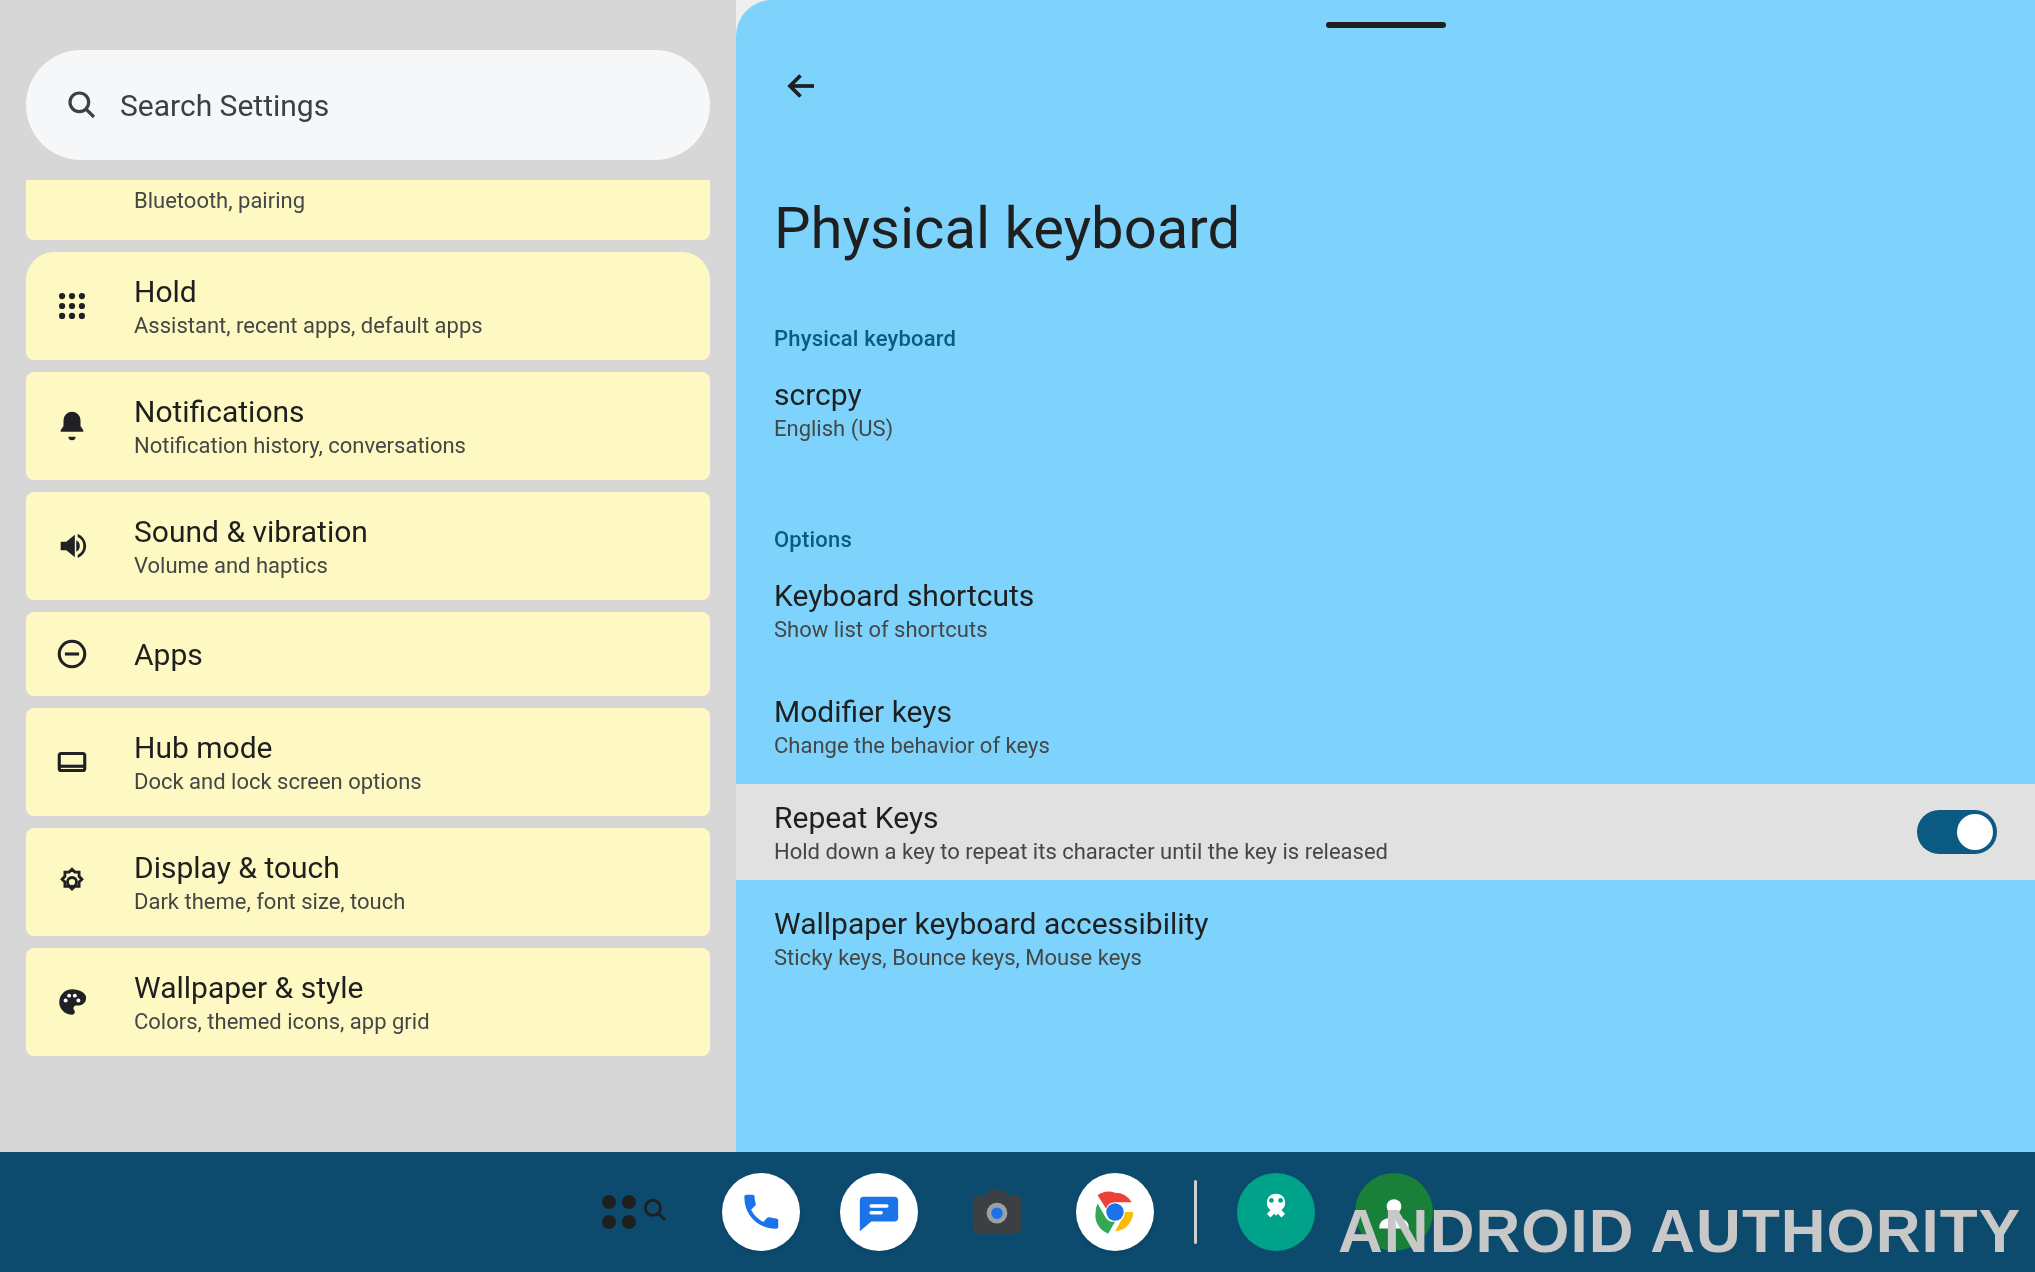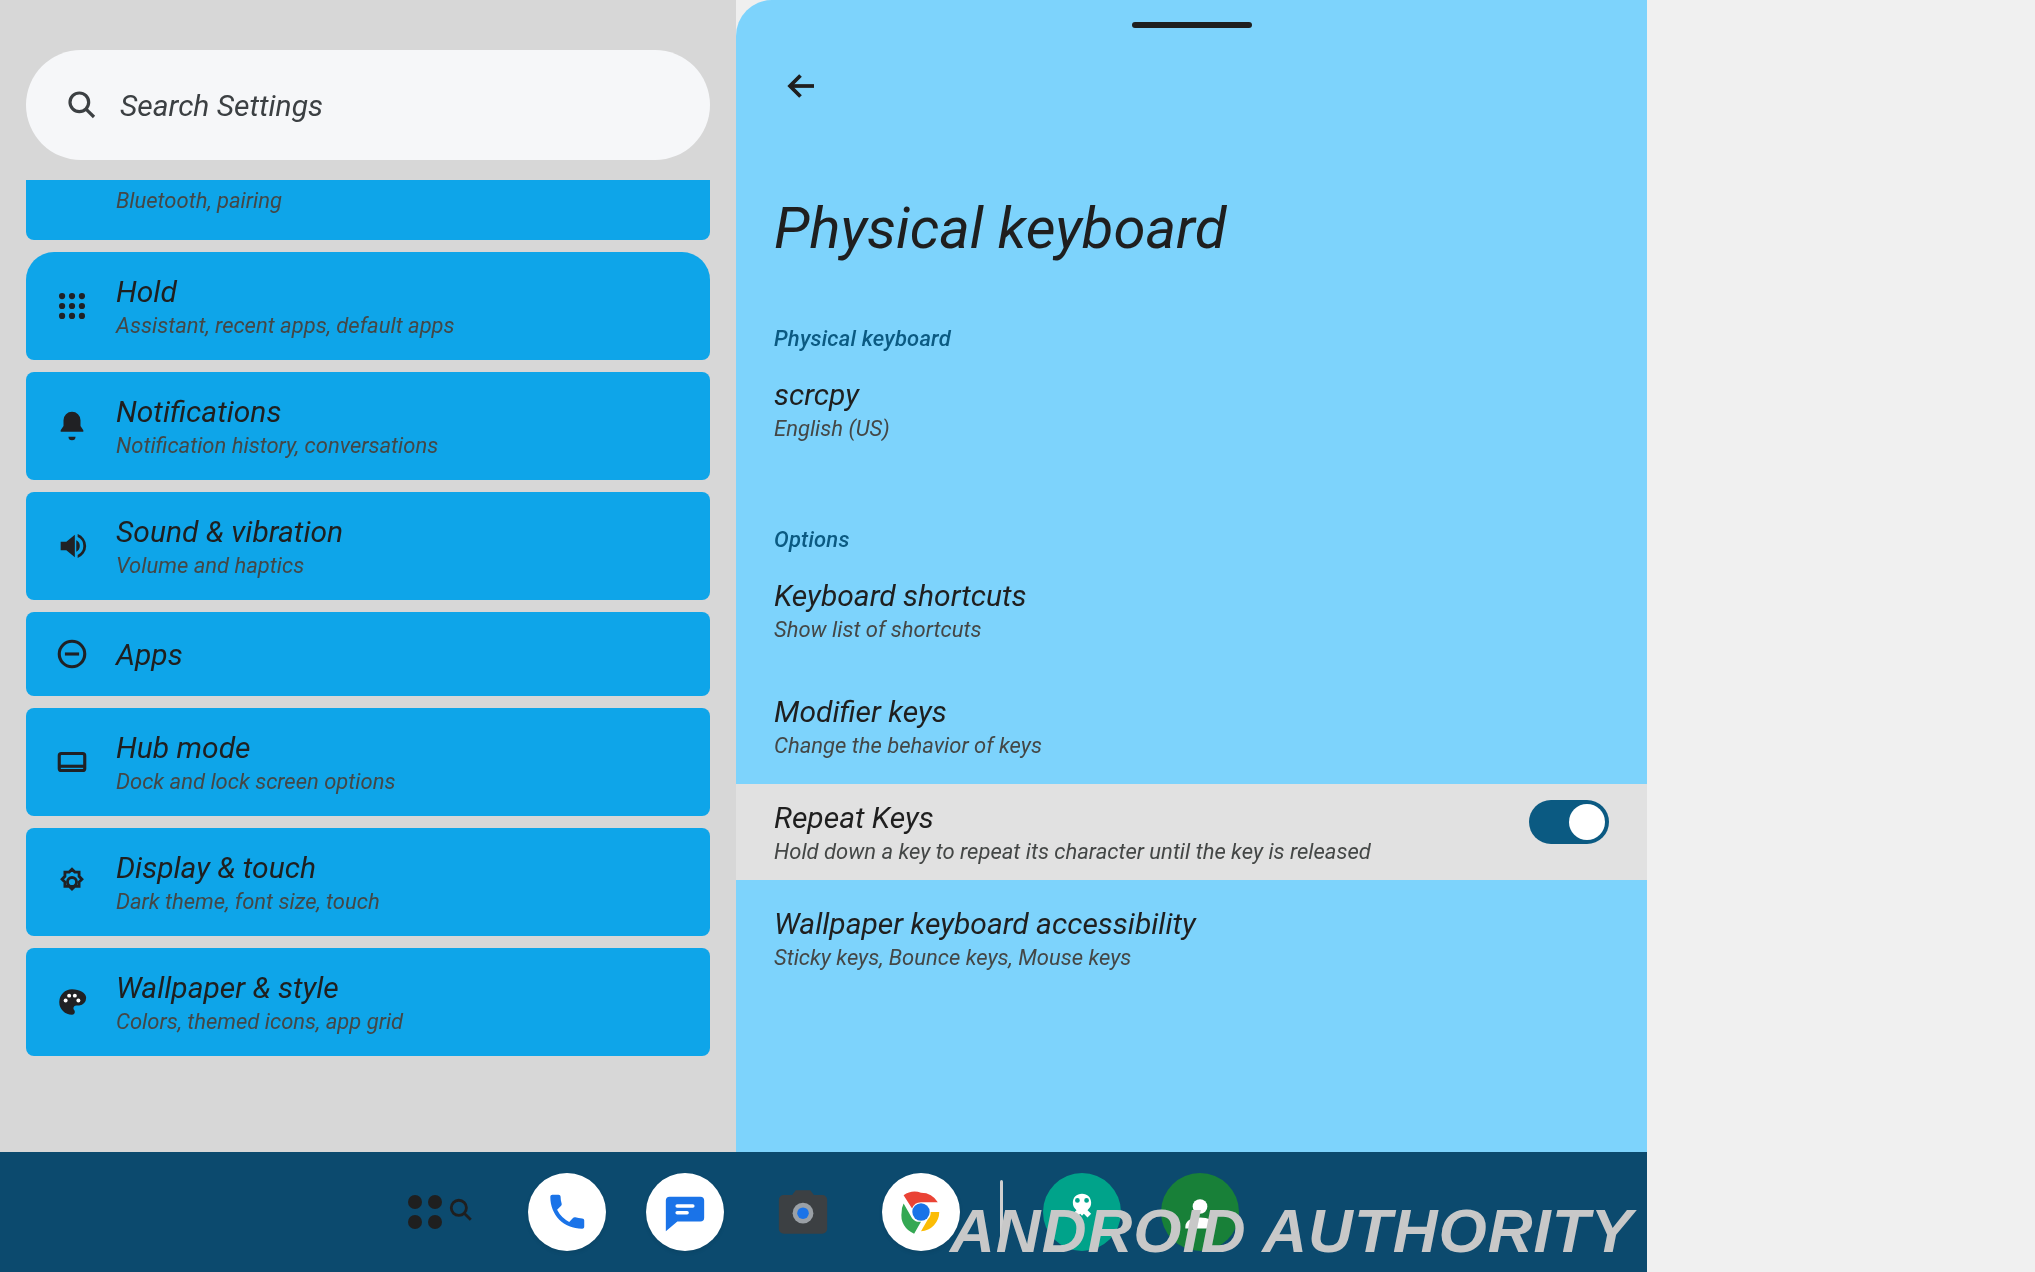--- a/index.html
+++ b/index.html
@@ -1,23 +1,22 @@
 <!DOCTYPE html>
 <html><head>
 <meta charset="utf-8">
 <style>
 * { box-sizing: border-box; margin: 0; padding: 0; font-family: Roboto, "Segoe UI", Arial, sans-serif; }
 html, body { width: 100%; height: 100%; overflow: hidden; background: #f0f0f0; }
 
 .screen {
-  width: 1647px; height: 1272px;
+  width: 2035px; height: 1272px;
   position: relative;
   background: #efefef;
   transform-origin: top left;
-  font-style: italic;
 }
 
 
 .status-bar {
   position: absolute; top: 0; left: 0; right: 0; height: 40px;
   display: flex; align-items: center; justify-content: space-between;
   padding: 0 32px 0 64px;
   font-size: 24px; color: #202124;
   pointer-events: none;
 }
@@ -35,23 +34,23 @@
 .search-pill {
   height: 110px; background:#f6f7f9; border-radius: 60px;
   display:flex; align-items:center; gap: 22px; padding: 0 40px;
   font-size: 30px; color:#3c4043; margin-bottom: 10px;
 }
 .search-pill svg { width:32px; height:32px; stroke:#3c4043; }
 
 
 .settings-list { flex:1; overflow:hidden; display:flex; flex-direction:column; gap:12px; margin-top: 10px; }
 .settings-card {
-  background:#0ea5e9; border-radius: 8px;
+  background:#fef9c3; border-radius: 8px;
   padding: 22px 26px 22px 26px;
-  display:flex; align-items:center; gap: 24px;
+  display:flex; align-items:center; gap: 42px;
 }
 .settings-card.trailing-only { padding-top: 0; padding-bottom: 20px; border-top-left-radius:0; border-top-right-radius:0; }
 .settings-card.first { border-top-left-radius: 28px; border-top-right-radius: 28px; }
 .settings-card .icon-slot { width:40px; height:40px; display:flex; align-items:center; justify-content:center; }
 .settings-card .icon-slot svg { width:34px; height:34px; fill:#202124; }
 .settings-card .texts { display:flex; flex-direction:column; gap:4px; }
 .settings-card .title { font-size: 30px; color:#1f1f1f; }
 .settings-card .subtitle { font-size: 22px; color:#444746; }
 
 
@@ -61,21 +60,21 @@
 .back-btn svg { width:36px; height:36px; stroke:#1f1f1f; stroke-width:2.5; fill:none; }
 
 .page-title { font-size: 58px; color:#1f1f1f; margin-top: 80px; font-weight: 400; }
 
 .section-label { font-size: 22px; color:#0b5a82; margin-top: 64px; font-weight: 500; letter-spacing: .2px; }
 .section-label.second { margin-top: 60px; }
 
 .pref-list { display:flex; flex-direction:column; }
 .pref-item {
   padding: 26px 0;
-  display:flex; align-items:flex-start; gap: 28px;
+  display:flex; align-items:center; gap: 28px;
 }
 .pref-item.highlighted {
   background: #e1e1e1;
   margin: 0 -38px;
   padding: 16px 38px;
   gap: 8px;
 }
 .pref-item .texts { flex:1; display:flex; flex-direction:column; gap:4px; }
 .pref-item .ptitle { font-size: 30px; color:#1f1f1f; }
 .pref-item .psub  { font-size: 22px; color:#444746; }

